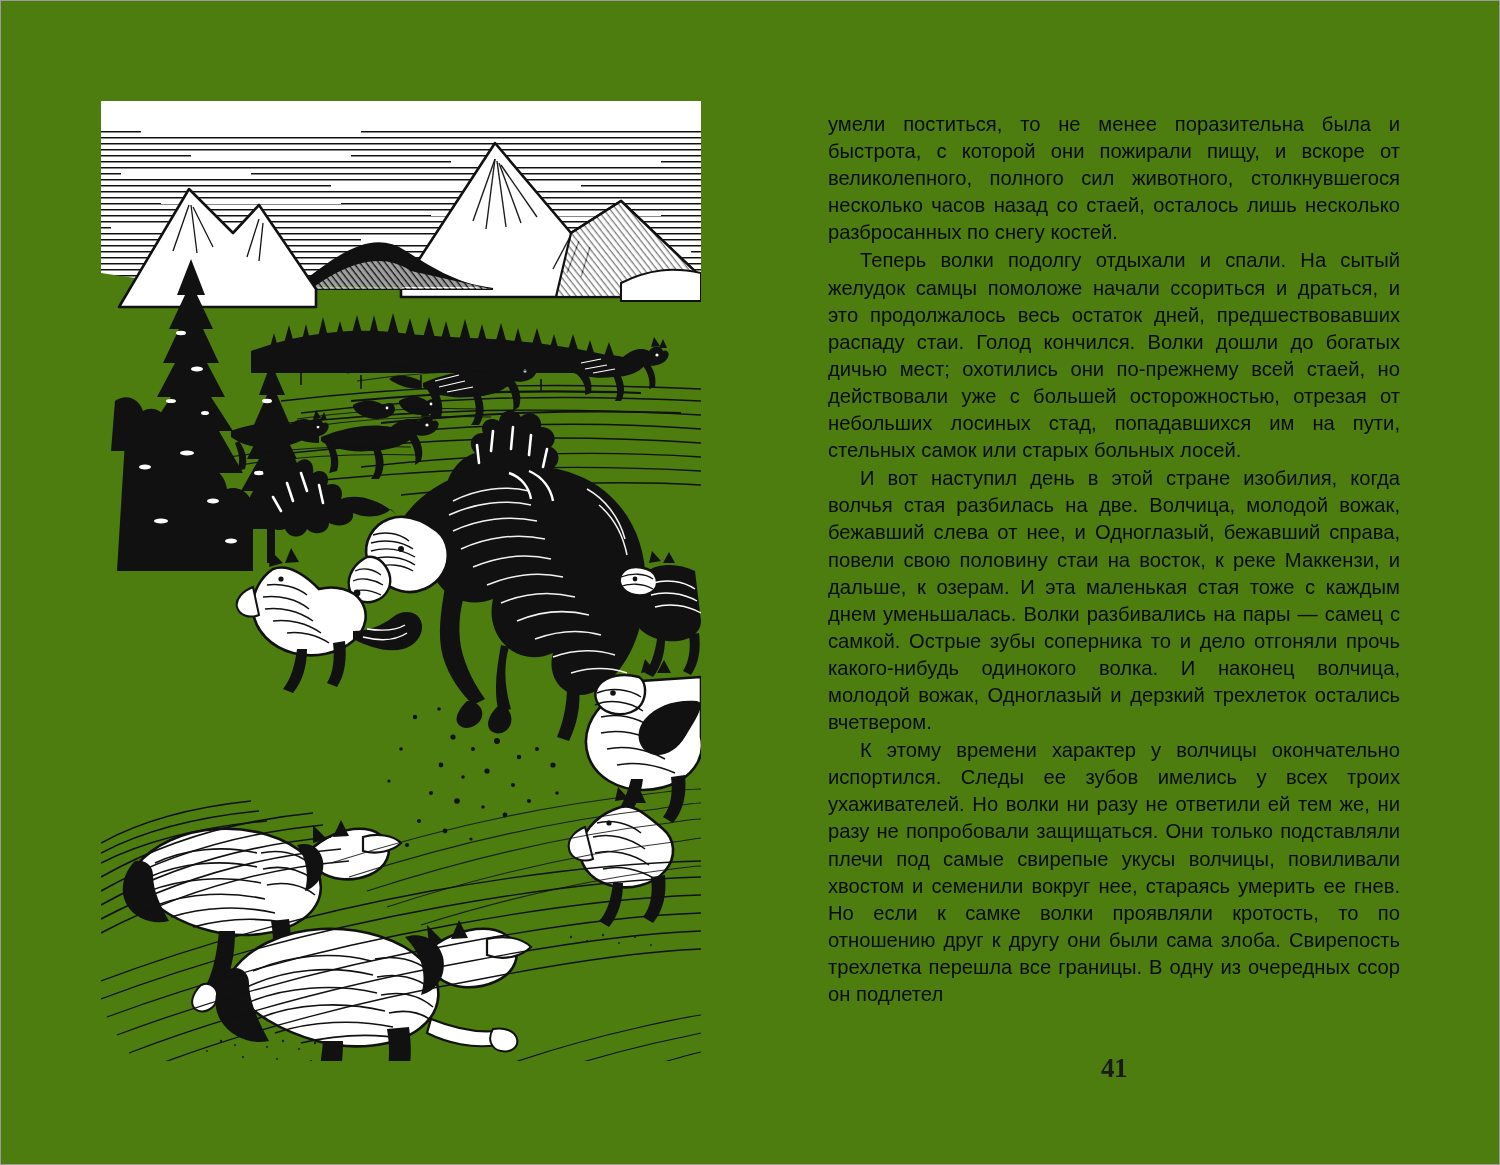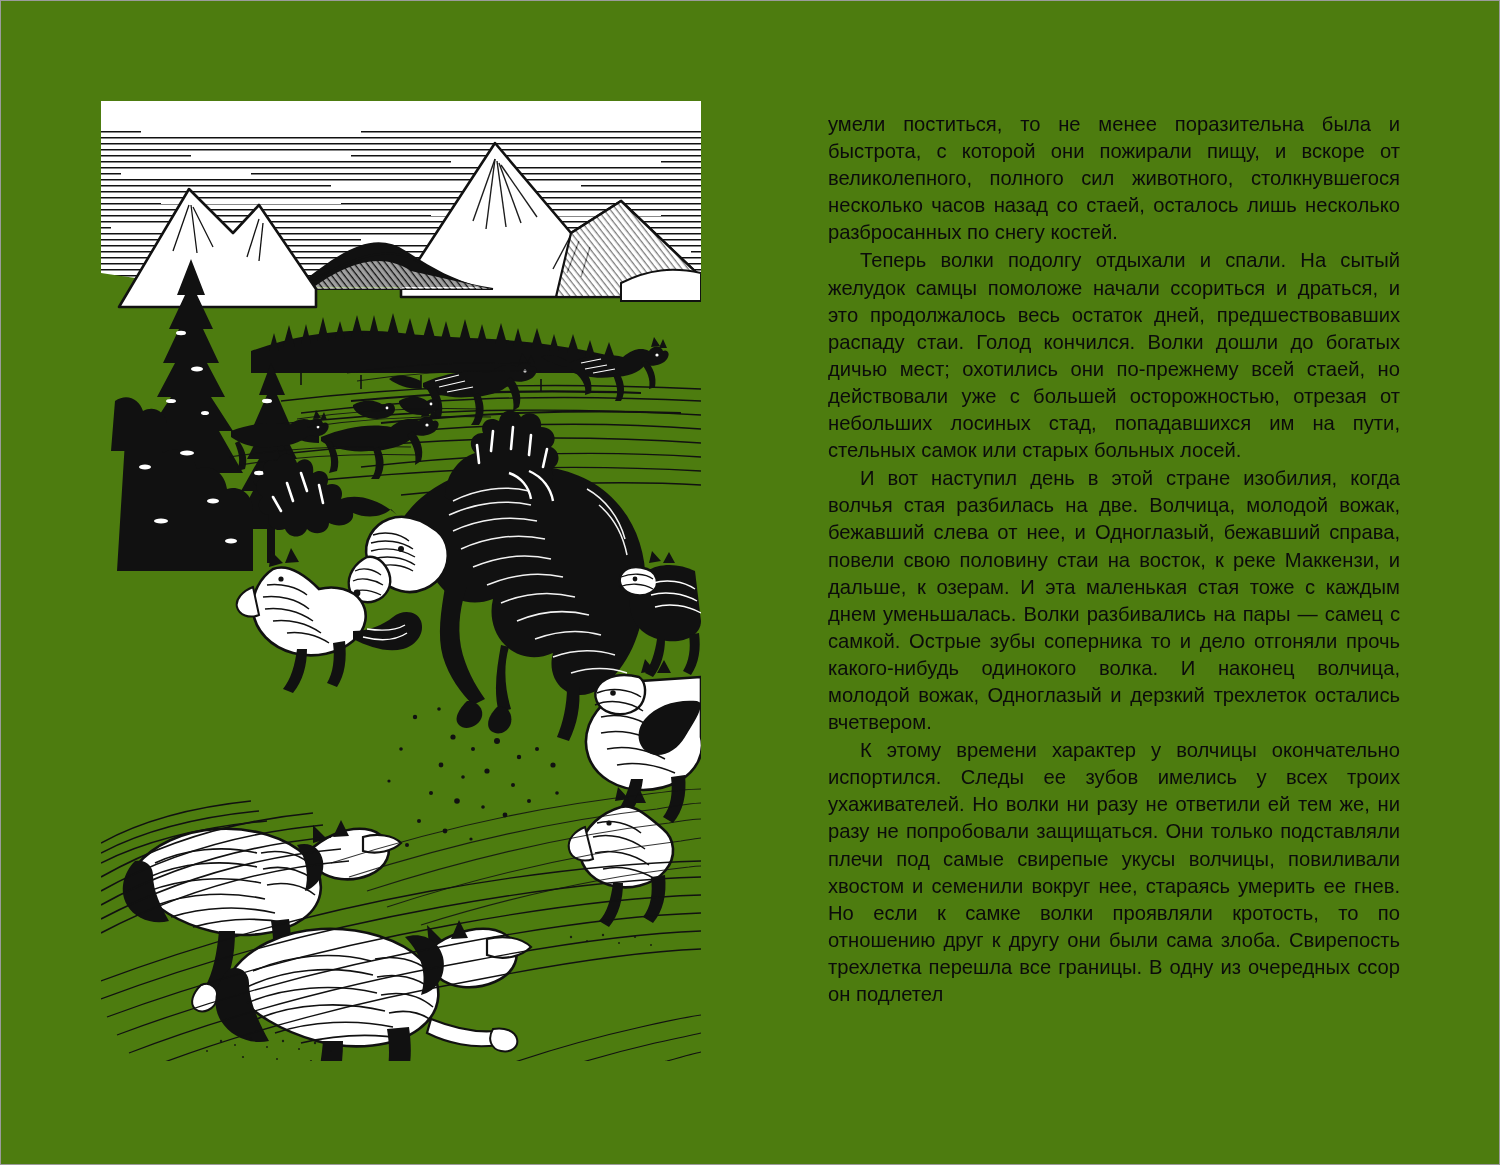--- a/index.html
+++ b/index.html
@@ -717,14 +717,15 @@
     </svg>
   </div>
 
   <div class="text-column">
     <p class="para first">умели поститься, то не менее поразительна была и быстрота, с которой они пожирали пищу, и вскоре от великолепного, полного сил животного, столкнувшегося несколько часов назад со стаей, осталось лишь несколько разбросанных по снегу костей.</p>
     <p class="para">Теперь волки подолгу отдыхали и спали. На сытый желудок самцы помоложе начали ссориться и драться, и это продолжалось весь остаток дней, предшествовавших распаду стаи. Голод кончился. Волки дошли до богатых дичью мест; охотились они по-прежнему всей стаей, но действовали уже с большей осторожностью, отрезая от небольших лосиных стад, попадавшихся им на пути, стельных самок или старых больных лосей.</p>
     <p class="para">И вот наступил день в этой стране изобилия, когда волчья стая разбилась на две. Волчица, молодой вожак, бежавший слева от нее, и Одноглазый, бежавший справа, повели свою половину стаи на восток, к реке Маккензи, и дальше, к озерам. И эта маленькая стая тоже с каждым днем уменьшалась. Волки разбивались на пары — самец с самкой. Острые зубы соперника то и дело отгоняли прочь какого-нибудь одинокого волка. И наконец волчица, молодой вожак, Одноглазый и дерзкий трехлеток остались вчетвером.</p>
     <p class="para">К этому времени характер у волчицы окончательно испортился. Следы ее зубов имелись у всех троих ухаживателей. Но волки ни разу не ответили ей тем же, ни разу не попробовали защищаться. Они только подставляли плечи под самые свирепые укусы волчицы, повиливали хвостом и семенили вокруг нее, стараясь умерить ее гнев. Но если к самке волки проявляли кротость, то по отношению друг к другу они были сама злоба. Свирепость трехлетка перешла все границы. В одну из очередных ссор он подлетел</p>
   </div>
 
+  <div class="folio">41</div>
 
 </div>
 
 </body></html>

